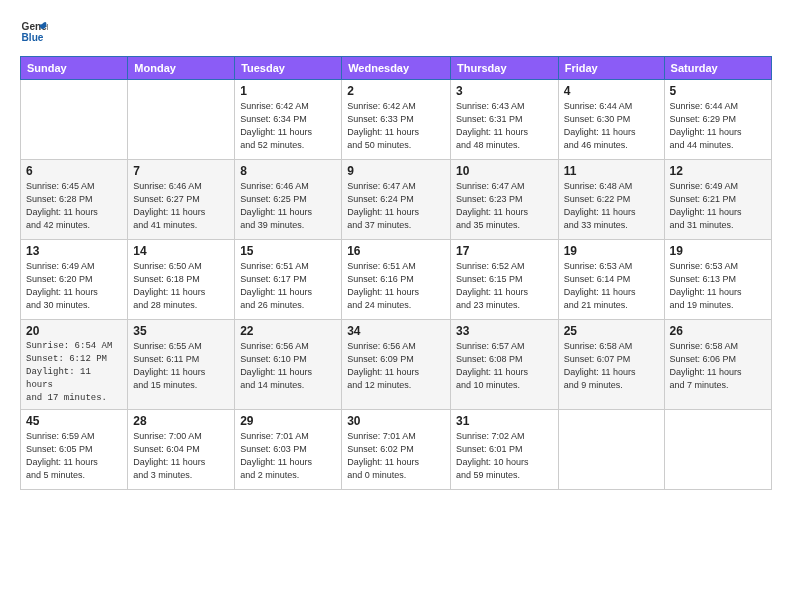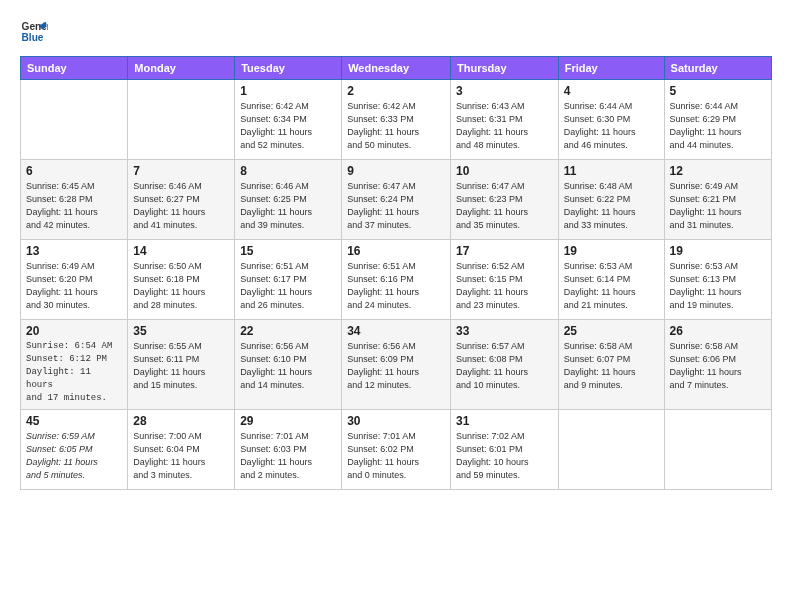--- a/index.html
+++ b/index.html
@@ -311,21 +311,21 @@
             <span class="day-num">26</span>
             <div class="day-info" style="white-space: pre-line;">Sunrise: 6:58 AM
 Sunset: 6:06 PM
 Daylight: 11 hours
 and 7 minutes.</div>
           </td>
         </tr>
         <tr>
           <td>
             <span class="day-num">45</span>
-            <div class="day-info" style="white-space: pre-line; font-style: italic;">Sunrise: 6:59 AM
+            <div class="day-info" style="white-space: pre-line;">Sunrise: 6:59 AM
 Sunset: 6:05 PM
 Daylight: 11 hours
 and 5 minutes.</div>
           </td>
           <td>
             <span class="day-num">28</span>
             <div class="day-info" style="white-space: pre-line;">Sunrise: 7:00 AM
 Sunset: 6:04 PM
 Daylight: 11 hours
 and 3 minutes.</div>

